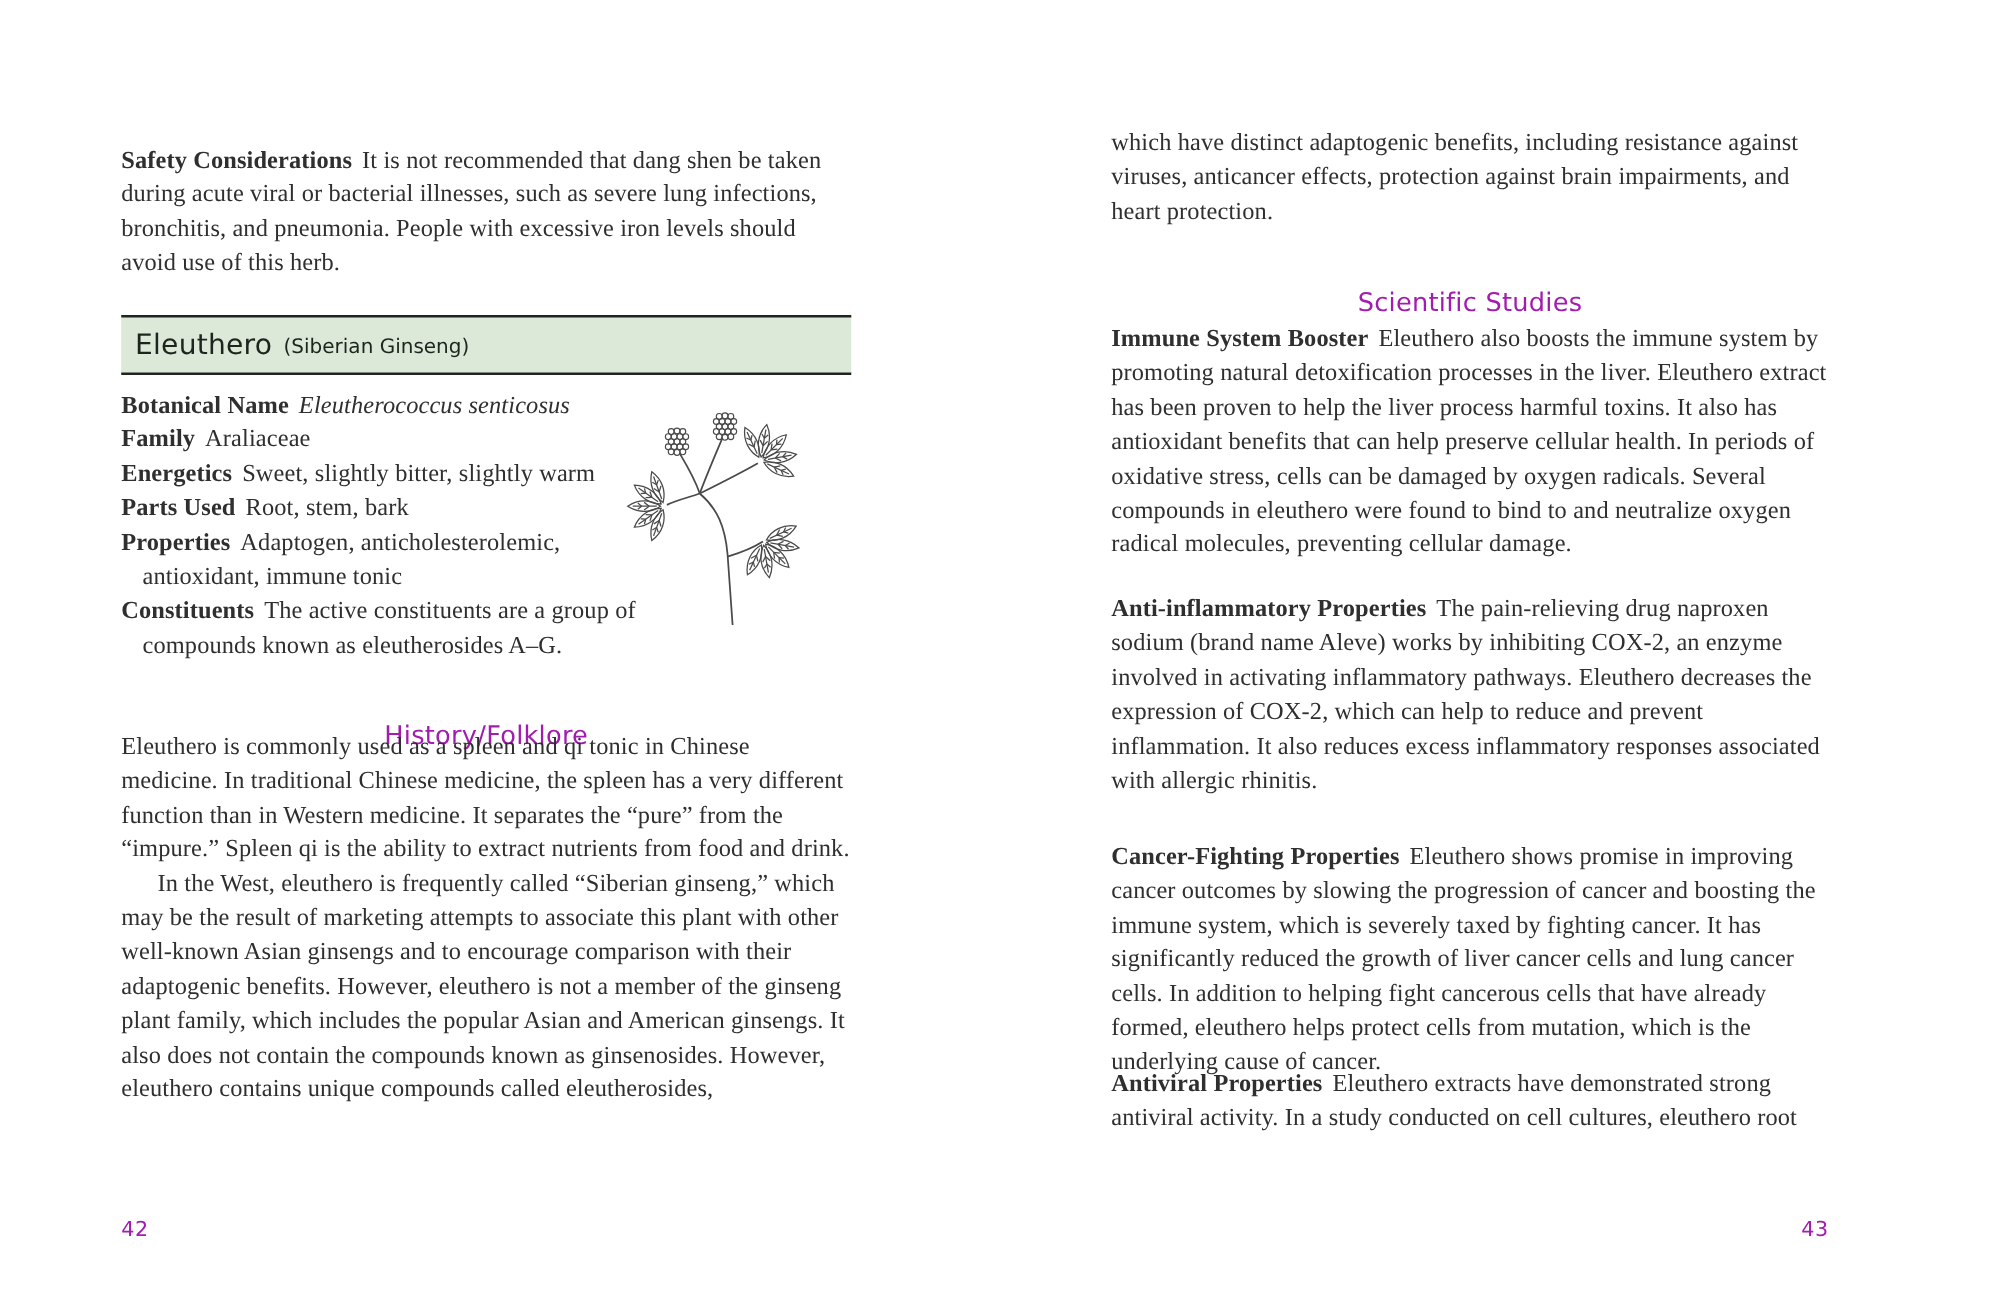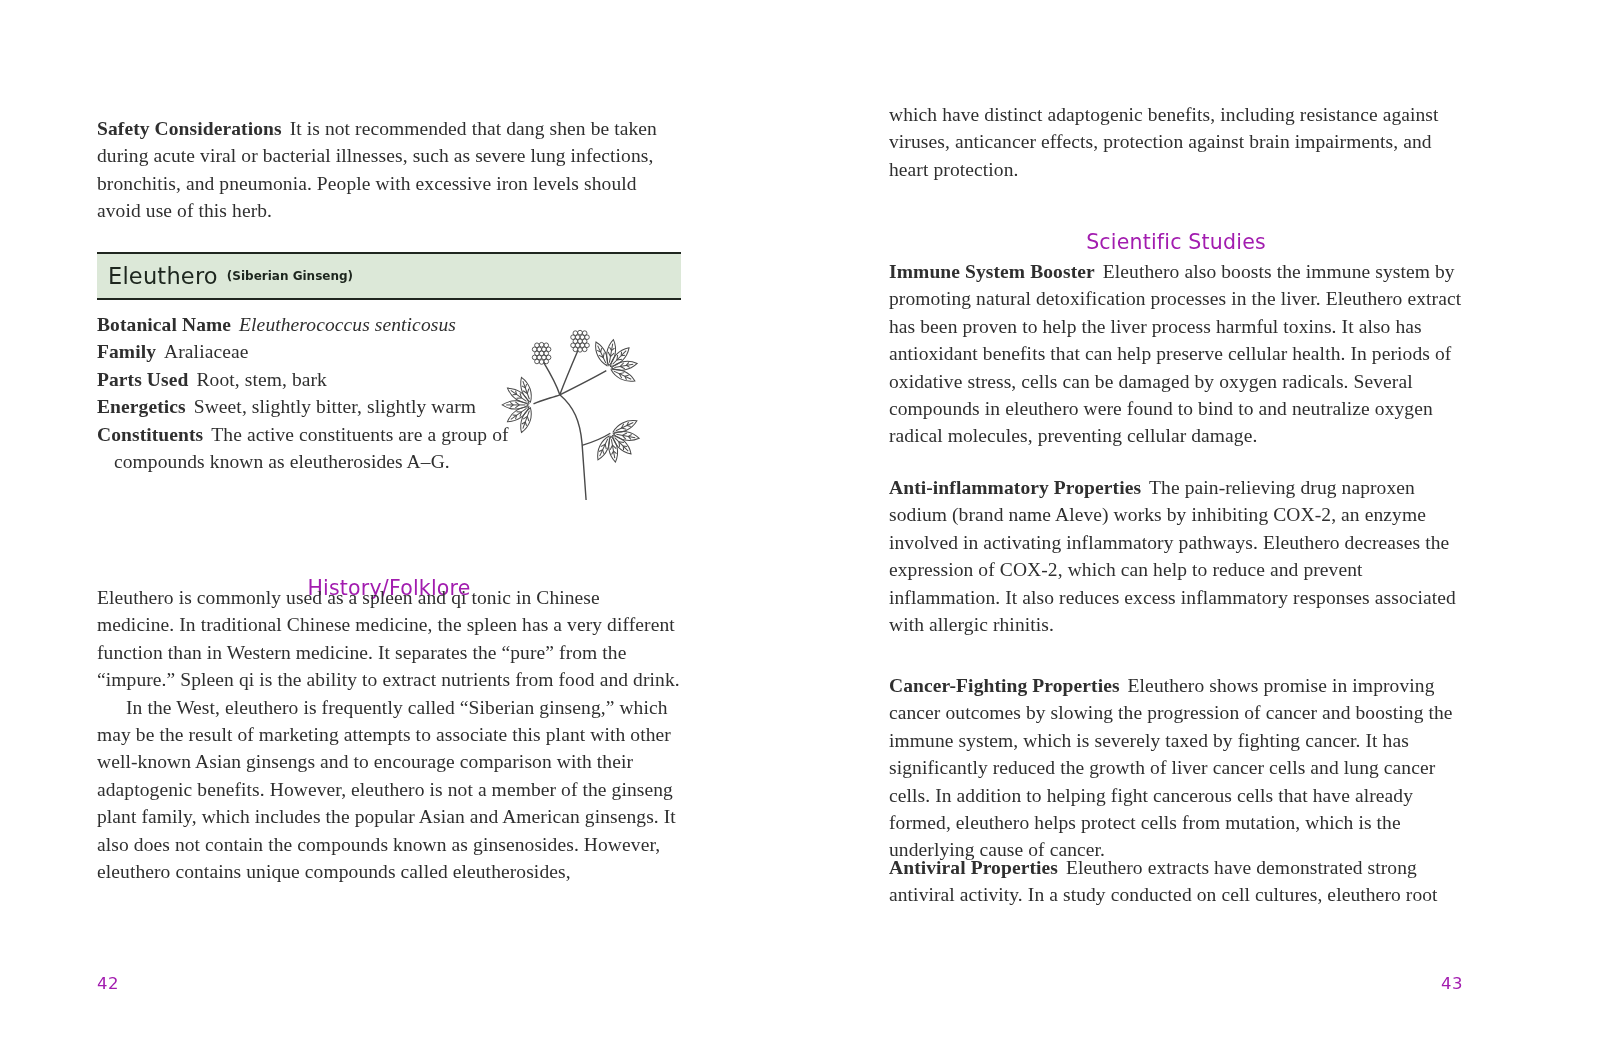--- a/index.html
+++ b/index.html
@@ -17,21 +17,21 @@
   .lead{font-weight:bold;margin-right:8px;}
   .blk{position:absolute;left:0;width:100%;}
   
   .banner{
     position:absolute;left:0;width:100%;box-sizing:border-box;
     background:#dce8d8;border-top:2px solid #20261f;border-bottom:2px solid #20261f;
     height:48px;display:flex;align-items:center;padding-left:11px;
     font-family:"DejaVu Sans", sans-serif;color:#1d261e;
   }
   .banner-title{font-size:22.5px;letter-spacing:0.2px;text-align:center;}
-  .banner-sub{font-size:12px;margin-left:9px;font-weight:bold;}
+  .banner-sub{font-size:16px;margin-left:9px;}
   
   .field{
     font-size:19.5px;line-height:27.4px;
     padding-left:17px;text-indent:-17px;letter-spacing:0.1px;
   }
   .flabel{font-weight:bold;margin-right:8px;}
   .italic{font-style:italic;}
   .section-heading{
     font-family:"DejaVu Sans", sans-serif;font-size:20.5px;color:#a21caf;
     text-align:center;letter-spacing:0.2px;
@@ -61,24 +61,27 @@
   </div>
 
   <div class="blk profile-wrap" style="top:311px;">
     <div class="field">
       <span class="flabel">Botanical Name</span><span class="italic">Eleutherococcus senticosus</span>
     </div>
     <div class="field">
       <span class="flabel">Family</span><span>Araliaceae</span>
     </div>
     <div class="field">
+      <span class="flabel">Energetics</span><span>Sweet, slightly bitter, slightly warm</span>
+    </div>
+    <div class="field">
       <span class="flabel">Parts Used</span><span>Root, stem, bark</span>
     </div>
     <div class="field">
-      <span class="flabel">Energetics</span><span>Sweet, slightly bitter, slightly warm</span>
+      <span class="flabel">Properties</span><span>Adaptogen, anticholesterolemic, antioxidant, immune tonic</span>
     </div>
     <div class="field" style="width:470px;">
       <span class="flabel">Constituents</span><span>The active constituents are a group of compounds known as eleutherosides A–G.</span>
     </div>
   </div>
 
   <svg id="plant" width="170" height="182" viewBox="0 0 160 180">
     <defs>
       <g id="leaflet" stroke="#4a4a4a" stroke-width="1" fill="none">
         <path d="M0,-3 C-5,-10 -6,-20 0,-29 C6,-20 5,-10 0,-3 Z"></path>

